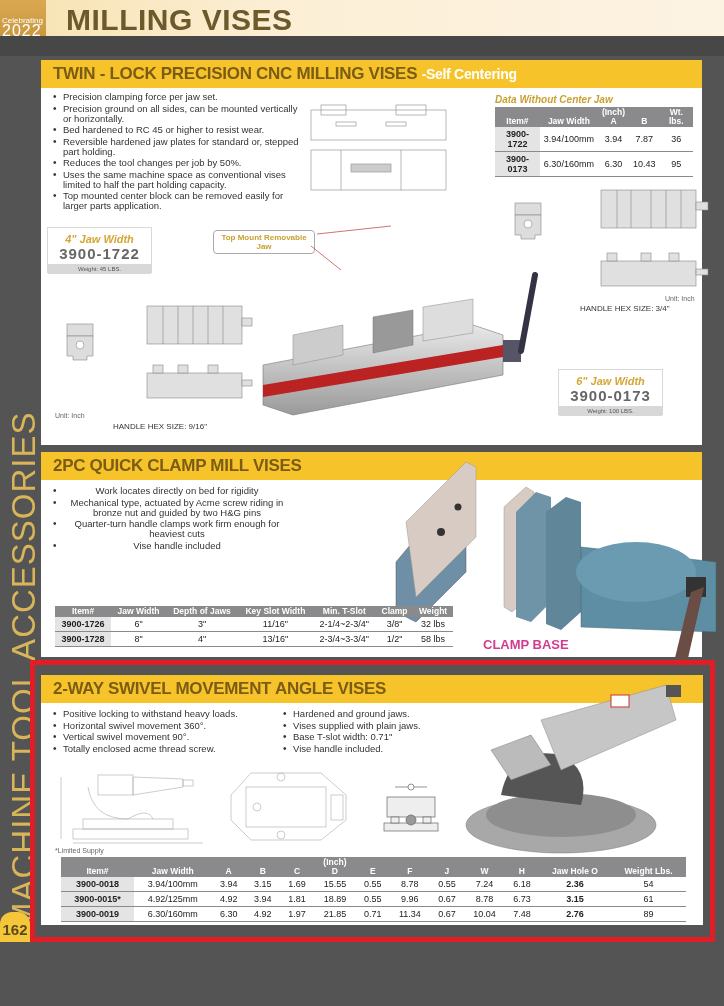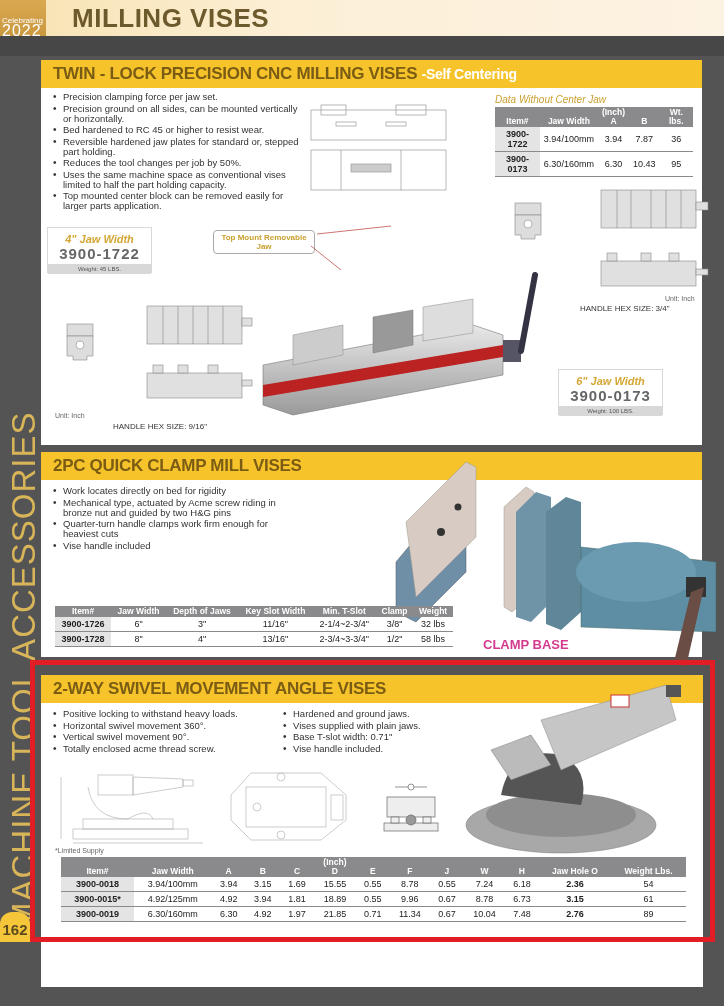--- a/index.html
+++ b/index.html
@@ -15,22 +15,22 @@
     position: absolute; left: 0; top: 0; width: 724px; height: 36px;
     background: linear-gradient(90deg, #f7e2b0 0%, #fcefd6 40%, #fdf3e3 100%);
   }
   .celebrate {
     position: absolute; left: 0; top: 0; width: 46px; height: 36px;
     background: linear-gradient(180deg, #d9a850 0%, #c9983f 100%);
     color: #fff; font-size: 8px; line-height: 9px; padding: 16px 17px 0 2px;
   }
   .celebrate .yr { font-size: 16px; letter-spacing: 1px; line-height: 11px; }
   .page-title {
-    position: absolute; left: 72px; top: 3px;
-    font-size: 26px; font-weight: bold; color: #6d5a2c; letter-spacing: 0.5px;
+    position: absolute; left: 66px; top: 3px;
+    font-size: 30px; font-weight: bold; color: #6d5a2c; letter-spacing: 0.5px;
   }
   .dark-band { position: absolute; left: 0; top: 36px; width: 724px; height: 20px; background: #474747; }
 
   
   .side-label {
     position: absolute; left: 4px; top: 930px; width: 540px; height: 40px;
     transform: rotate(-90deg); transform-origin: 0 0;
     font-size: 33px; color: #d9b55a; letter-spacing: 1px; font-weight: normal;
     white-space: nowrap; line-height: 40px;
   }
@@ -72,21 +72,21 @@
   .model-box .jw { color: #d4a634; font-style: italic; font-weight: bold; font-size: 11px; margin-top: 5px; }
   .model-box .num { color: #666; font-weight: bold; font-size: 15px; letter-spacing: 1px; }
   .model-box .wt { background: #d8d8d8; font-size: 6px; color: #555; margin-top: 4px; padding: 2px 0; }
 
   .callout {
     position: absolute; border: 1px solid #aaa; border-radius: 4px; background: #fff;
     color: #c9a030; font-size: 8px; font-weight: bold; text-align: center; line-height: 9px; padding: 2px 4px;
   }
   .small-note { position: absolute; font-size: 7px; color: #666; }
   .hex-note { position: absolute; font-size: 8px; color: #333; }
-  .dims-table-title { position: absolute; color: #c9a030; font-style: italic; font-weight: normal; font-size: 10px; }
+  .dims-table-title { position: absolute; color: #c9a030; font-style: italic; font-weight: bold; font-size: 10px; }
 
   svg.draw { position: absolute; overflow: visible; }
   .highlight-frame {
     position: absolute; left: 30px; top: 660px; width: 685px; height: 282px;
     border: 5px solid #e21d25; pointer-events: none;
   }
   .clamp-base { position: absolute; color: #d43b8e; font-weight: bold; font-size: 13px; }
 </style>
 </head>
 <body>
@@ -245,21 +245,21 @@
     <div class="jw">6" Jaw Width</div>
     <div class="num">3900-0173</div>
     <div class="wt" style="margin-top:2px;">Weight: 100 LBS.</div>
   </div>
 </div>
 
 <div class="panel" style="left:41px; top:452px; width:661px; height:205px;">
   <div class="panel-bar">
     <span>2PC QUICK CLAMP MILL VISES</span>
   </div>
-  <ul class="bullets" style="position:absolute; left:10px; top:34px; width:240px;">
+  <ul class="bullets" style="position:absolute; left:10px; top:34px; width:240px;text-align:center;">
     <li>Work locates directly on bed for rigidity</li>
     <li>Mechanical type, actuated by Acme screw riding in bronze nut and guided by two H&amp;G pins</li>
     <li>Quarter-turn handle clamps work firm enough for heaviest cuts</li>
     <li>Vise handle included</li>
   </ul>
 
   <svg class="draw" width="310" height="200" style="left:345px; top:0;">
     <polygon points="10,110 60,50 80,55 80,120 30,170 10,160" fill="#6f8fa6" stroke="#556" stroke-width="0.5"></polygon>
     <polygon points="20,70 80,10 90,15 90,85 30,145" fill="#d8cbc4" stroke="#998" stroke-width="0.5"></polygon>
     <circle cx="55" cy="80" r="4" fill="#333"></circle>
@@ -302,21 +302,21 @@
         <td>13/16"</td>
         <td>2-3/4~3-3/4"</td>
         <td>1/2"</td>
         <td>58 lbs</td>
       </tr>
     </tbody>
   </table>
   <div class="clamp-base" style="left:442px; top:185px;">CLAMP BASE</div>
 </div>
 
-<div class="panel" style="left:41px; top:675px; width:662px; height:312px;">
+<div class="panel" style="left:41px; top:675px; width:662px; height:250px;">
   <div class="panel-bar">
     <span>2-WAY SWIVEL MOVEMENT ANGLE VISES</span>
   </div>
   <ul class="bullets" style="position:absolute; left:10px; top:34px; width:230px;">
     <li>Positive locking to withstand heavy loads.</li>
     <li>Horizontal swivel movement 360°.</li>
     <li>Vertical swivel movement 90°.</li>
     <li>Totally enclosed acme thread screw.</li>
   </ul>
   <ul class="bullets" style="position:absolute; left:240px; top:34px; width:200px;">

